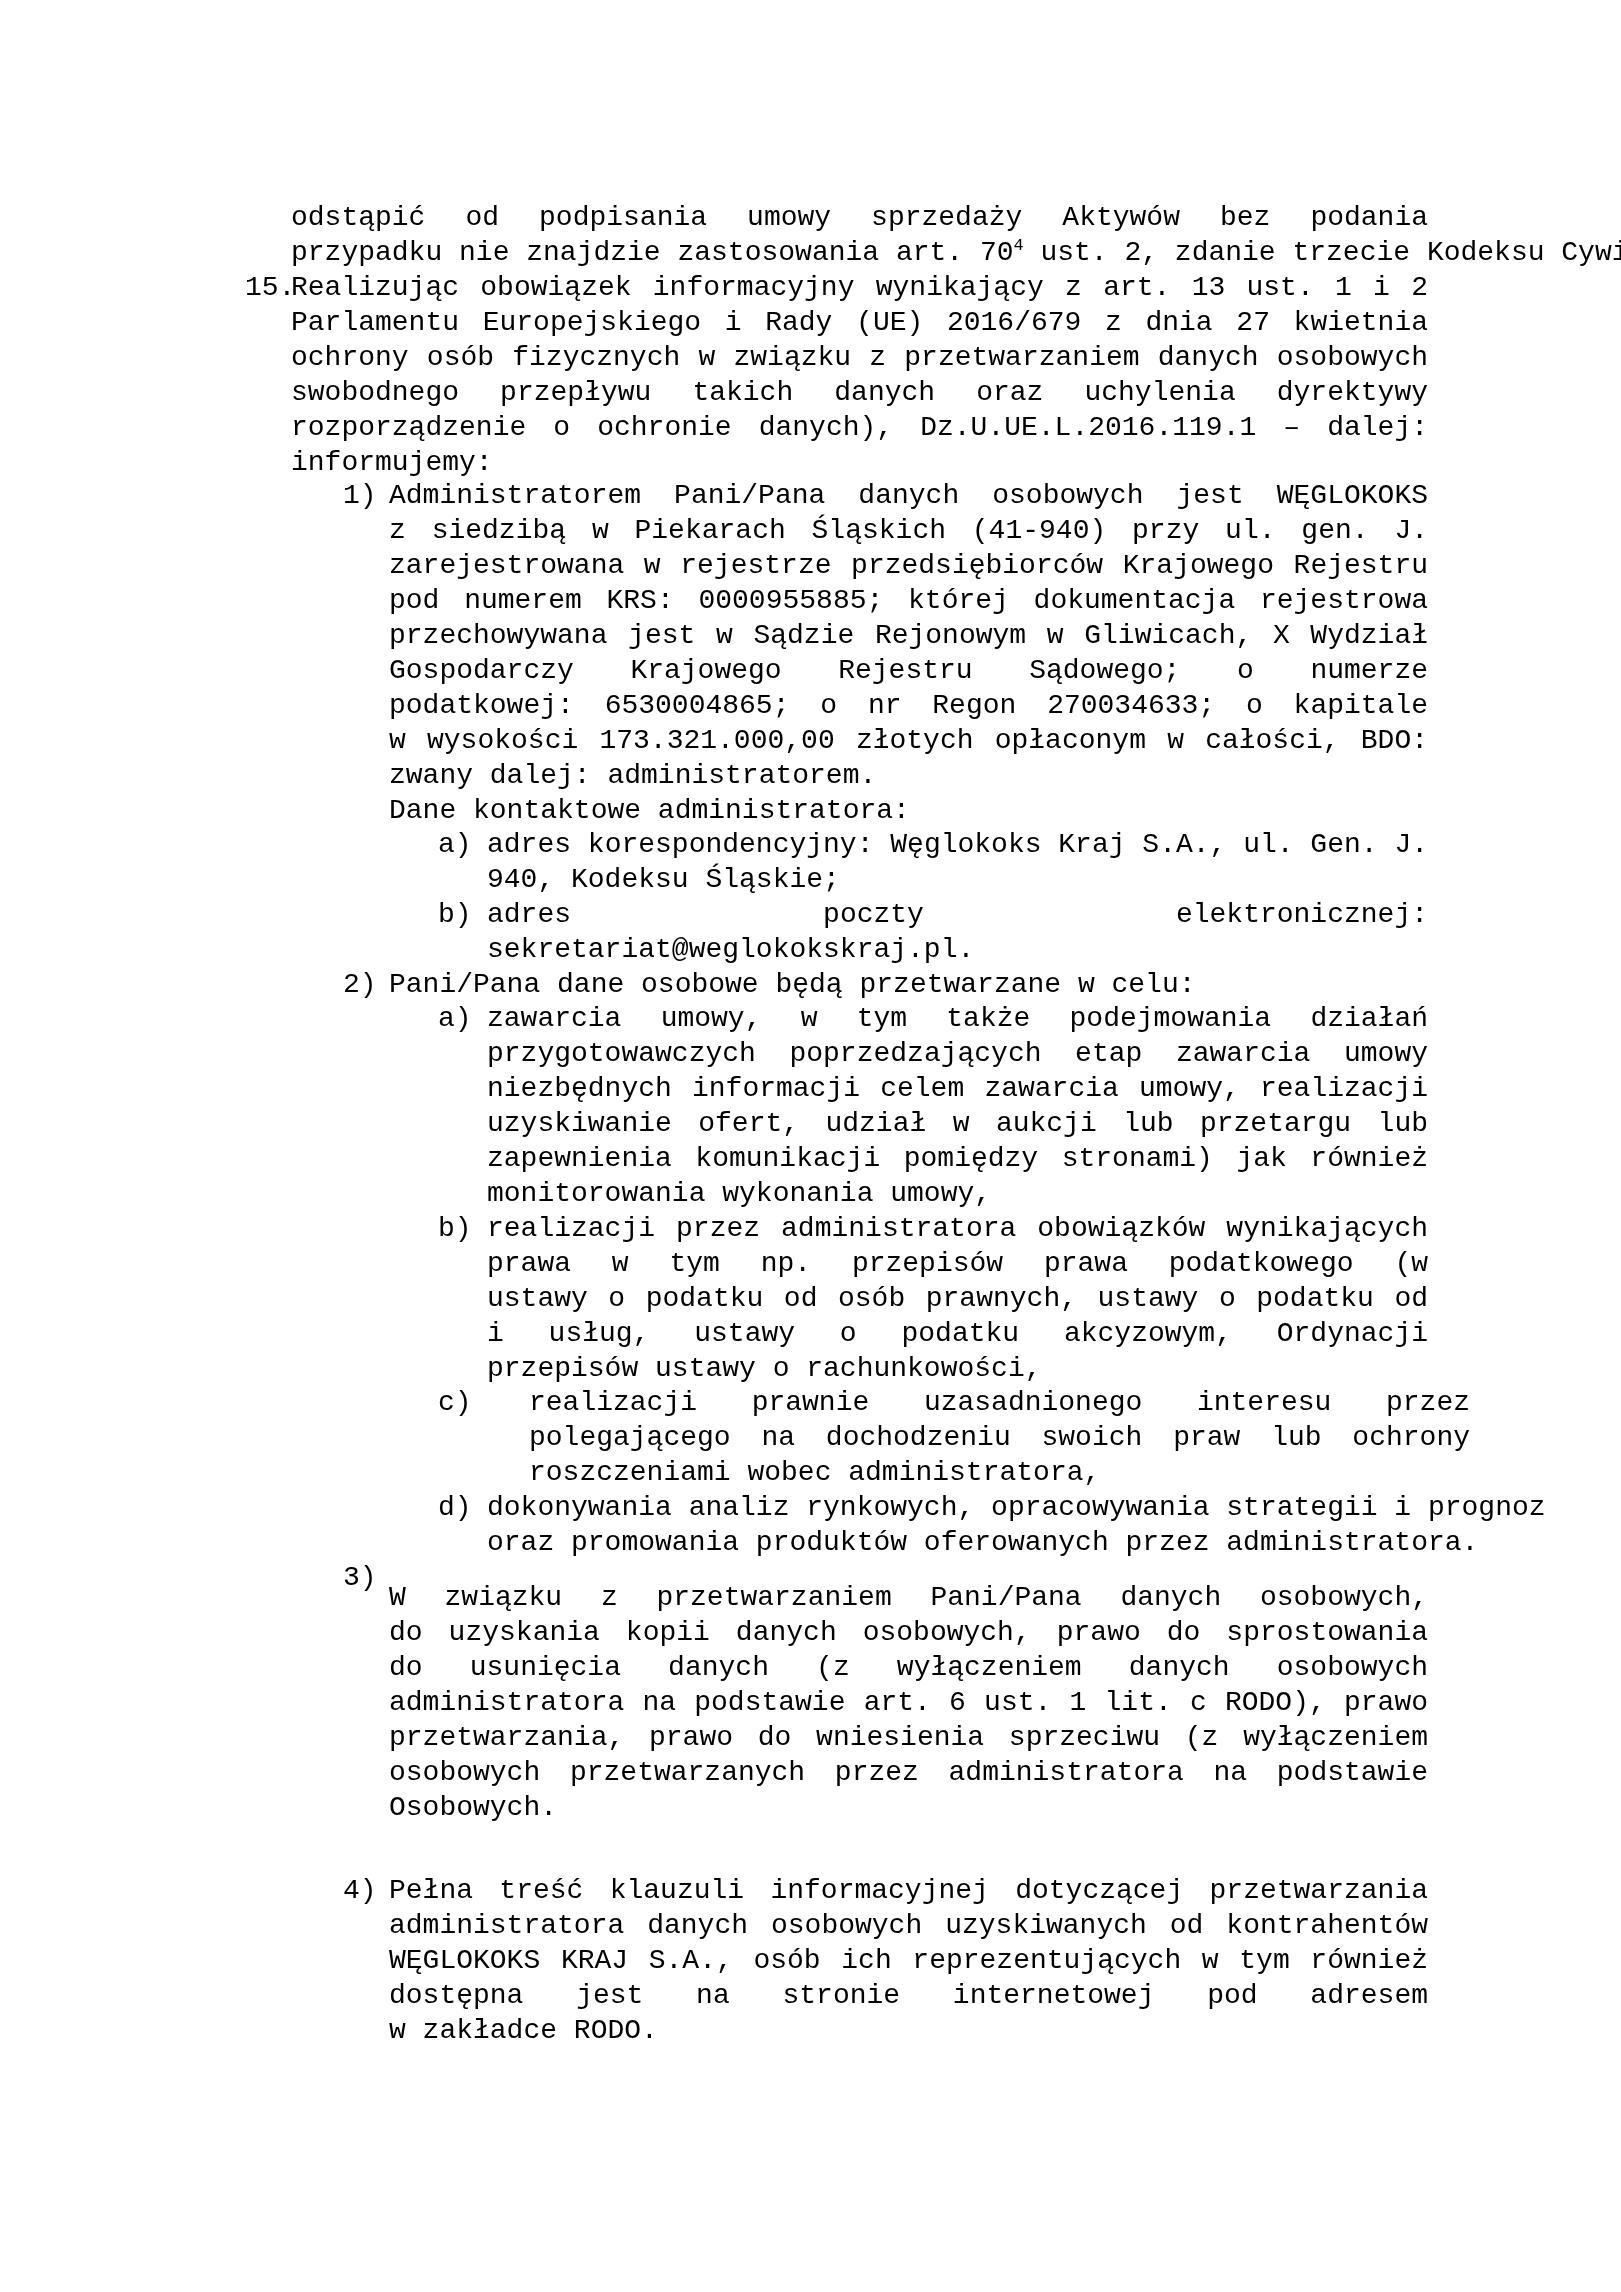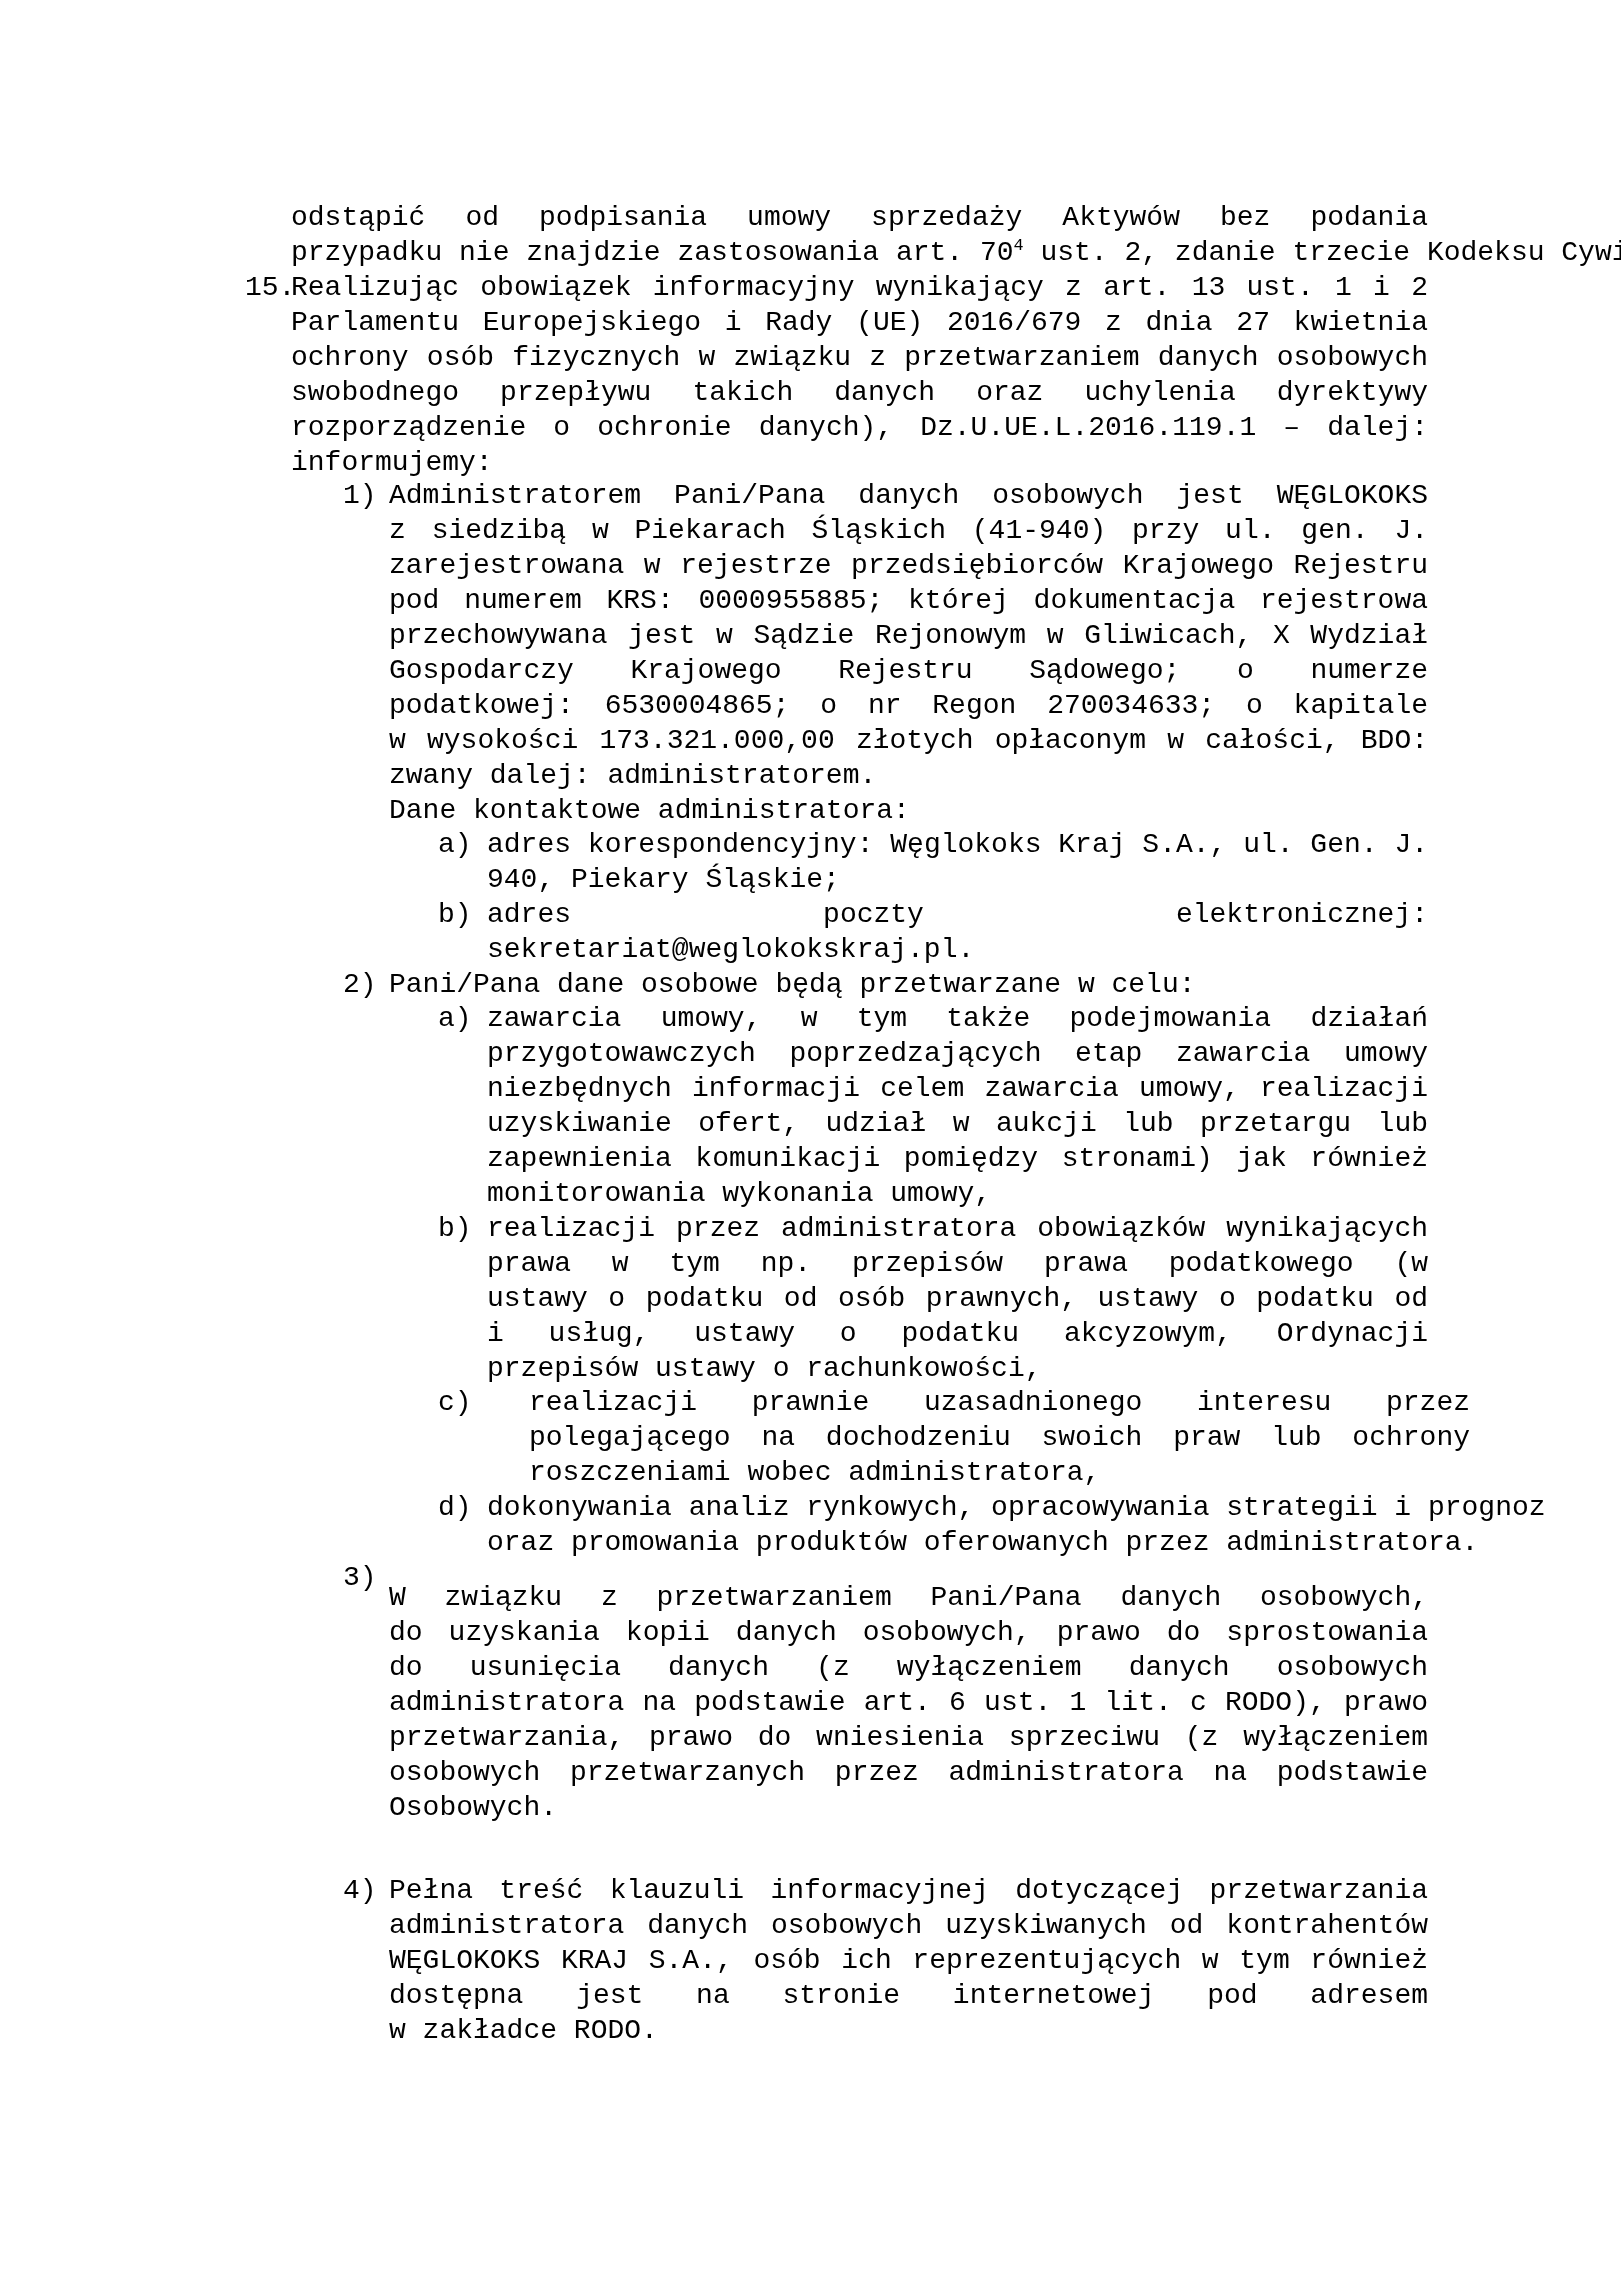--- a/index.html
+++ b/index.html
@@ -81,21 +81,21 @@
     <span class="justify-line">Gospodarczy Krajowego Rejestru Sądowego; o numerze identyfikacji</span>
     <span class="justify-line">podatkowej: 6530004865; o nr Regon 270034633; o kapitale zakładowym</span>
     <span class="justify-line">w wysokości 173.321.000,00 złotych opłaconym w całości, BDO: 000012274,</span>
     <span class="line">zwany dalej: administratorem.</span>
     <span class="line">Dane kontaktowe administratora:</span>
   </div>
 
   <span class="num" style="left:438px; top:819px;">a)</span>
   <div class="para" style="left:487px; top:819px; width:941px;">
     <span class="justify-line">adres korespondencyjny: Węglokoks Kraj S.A., ul. Gen. J. Ziętka, 46-</span>
-    <span class="line">940, Piekary Śląskie;</span>
+    <span class="line">940, Kodeksu Śląskie;</span>
   </div>
 
   <span class="num" style="left:438px; top:889px;">b)</span>
   <div class="para" style="left:487px; top:889px; width:941px;">
     <span class="justify-line">adres poczty elektronicznej: przetwarzaniedanych@weglokokskraj.pl,</span>
     <span class="line">sekretariat@weglokokskraj.pl.</span>
   </div>
 
   <span class="num" style="left:343px; top:959px;">2)</span>
   <div class="para" style="left:389px; top:959px; width:1039px;">

